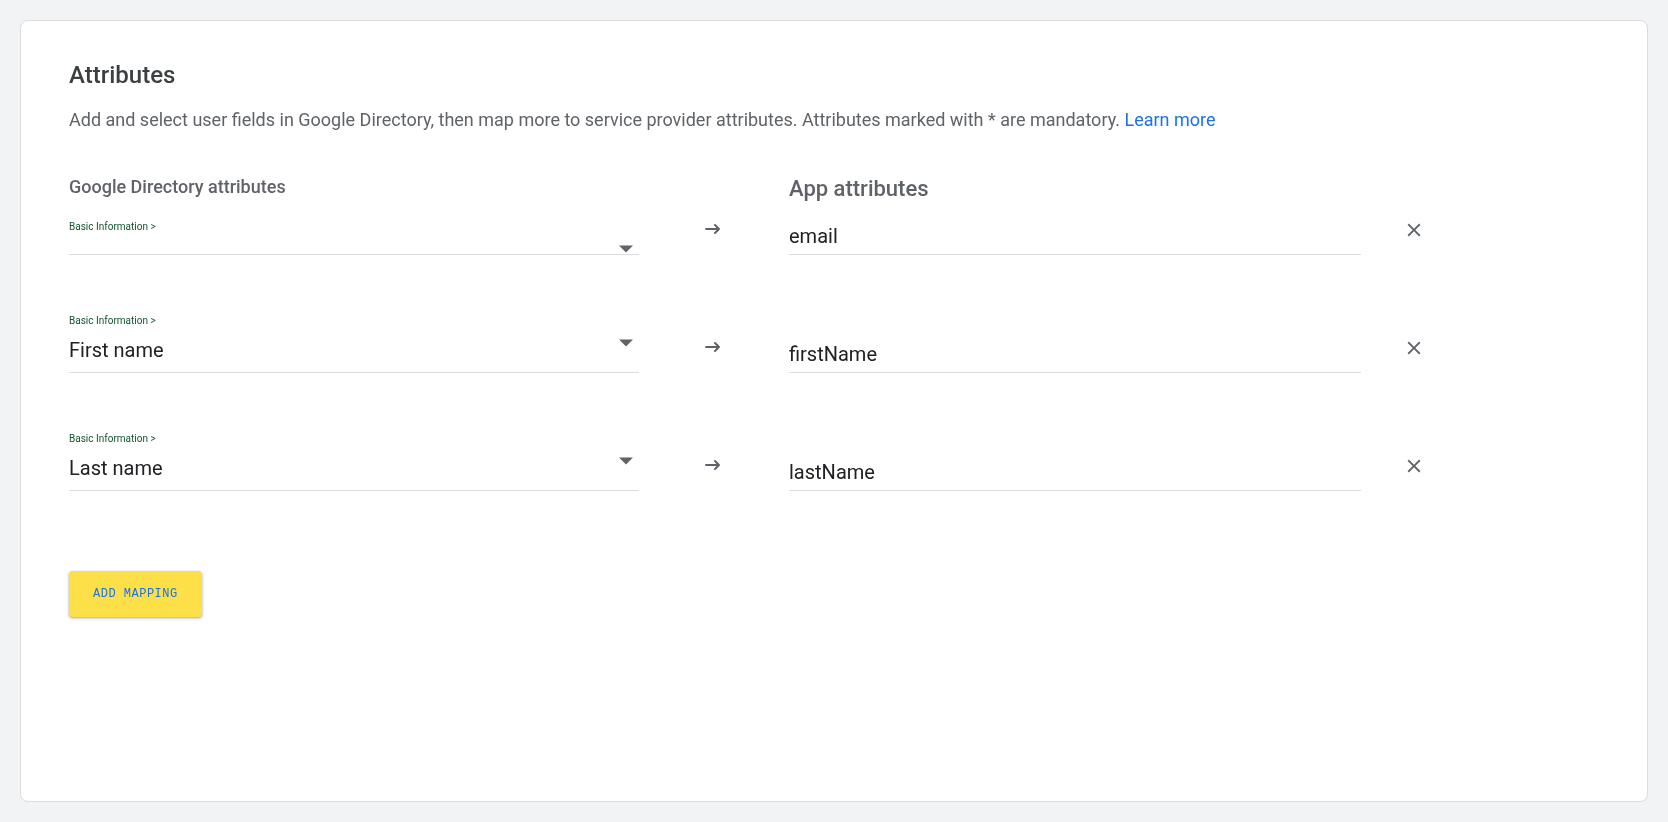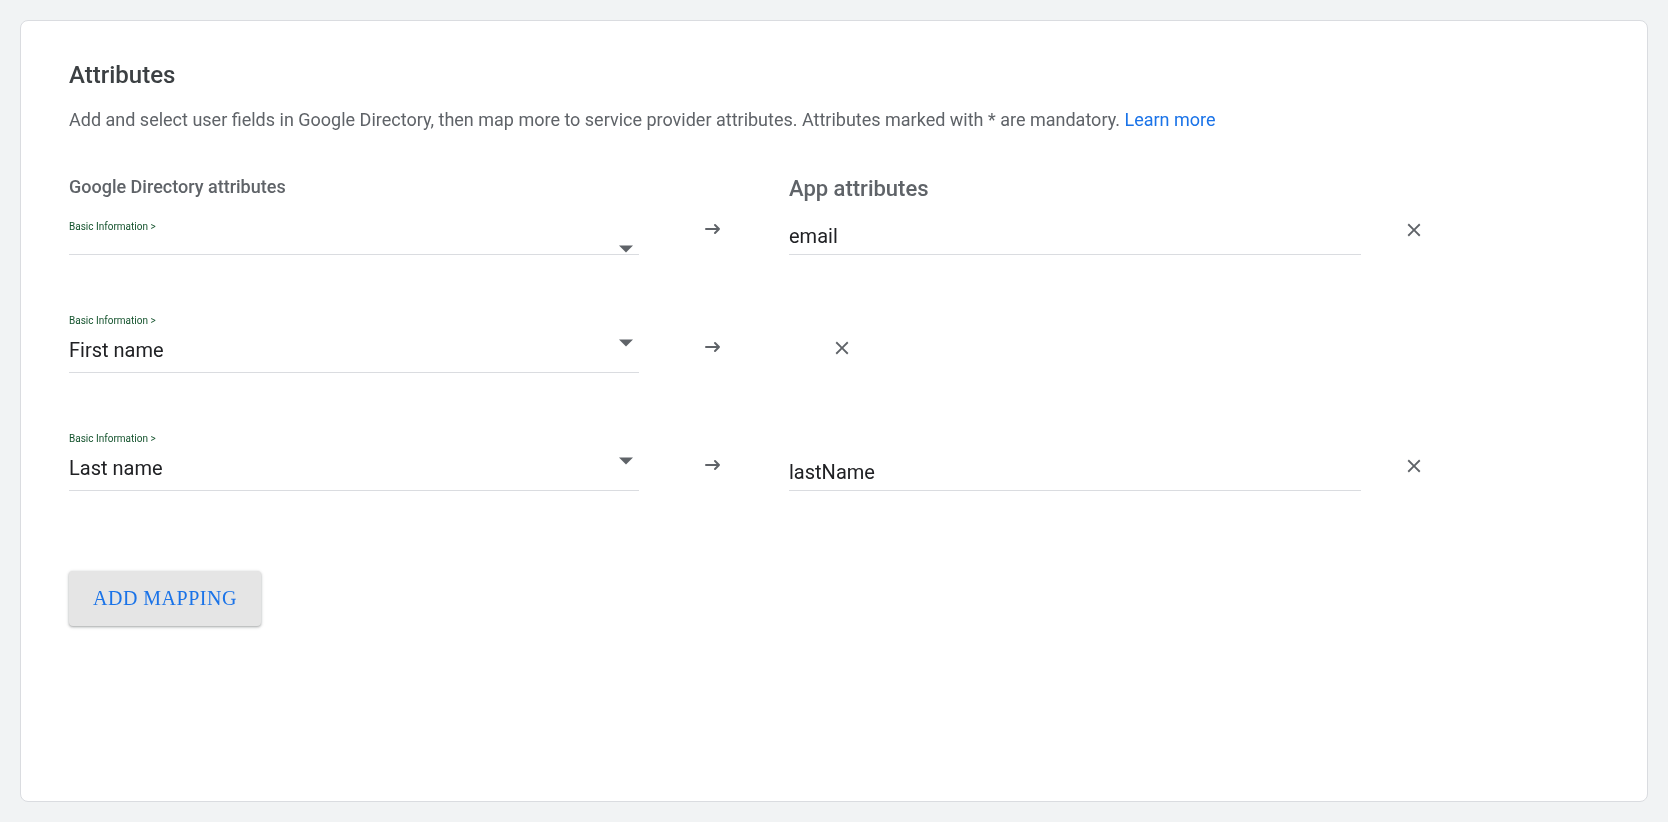--- a/index.html
+++ b/index.html
@@ -111,31 +111,31 @@
     border: none;
     padding: 6px;
     cursor: pointer;
     color: #5f6368;
     display: flex;
     align-items: center;
     justify-content: center;
   }
   .add-button {
     margin-top: 20px;
-    background: #e5e5e5;
+    background: #fde047;
     border: none;
     border-radius: 4px;
     box-shadow: 0 1px 2px rgba(60,64,67,0.3), 0 1px 3px 1px rgba(60,64,67,0.15);
     color: #1a73e8;
-    font-size: 20px;
+    font-size: 12px;
     font-weight: 500;
     letter-spacing: 0.5px;
     padding: 16px 24px;
     cursor: pointer;
-    font-family: Liberation Serif, serif;
+    font-family: Liberation Mono, monospace;
   }
   svg { display: block; }
 </style>
 </head>
 <body>
 
 <div class="card">
 
   <h2 class="title">Attributes</h2>
 
@@ -186,20 +186,23 @@
         <svg width="14" height="8" viewBox="0 0 10 5">
             <path d="M0 0 L10 0 L5 5 Z" fill="#5f6368"></path>
           </svg>
       </span>
     </div>
     <div class="arrow-cell">
       <svg width="24" height="24" viewBox="0 0 24 24">
           <path d="M4 12h13M13 8l4 4-4 4" stroke="#5f6368" stroke-width="2" fill="none" stroke-linecap="round" stroke-linejoin="round"></path>
         </svg>
     </div>
+    <div class="app-attr">
+      <input type="text" value="firstName" style="">
+    </div>
     <div class="remove-cell">
       <button class="icon-btn">
         <span>
           <svg width="22" height="22" viewBox="0 0 24 24">
               <path d="M19 6.41 17.59 5 12 10.59 6.41 5 5 6.41 10.59 12 5 17.59 6.41 19 12 13.41 17.59 19 19 17.59 13.41 12z" fill="#5f6368"></path>
             </svg>
         </span>
       </button>
     </div>
   </div>

